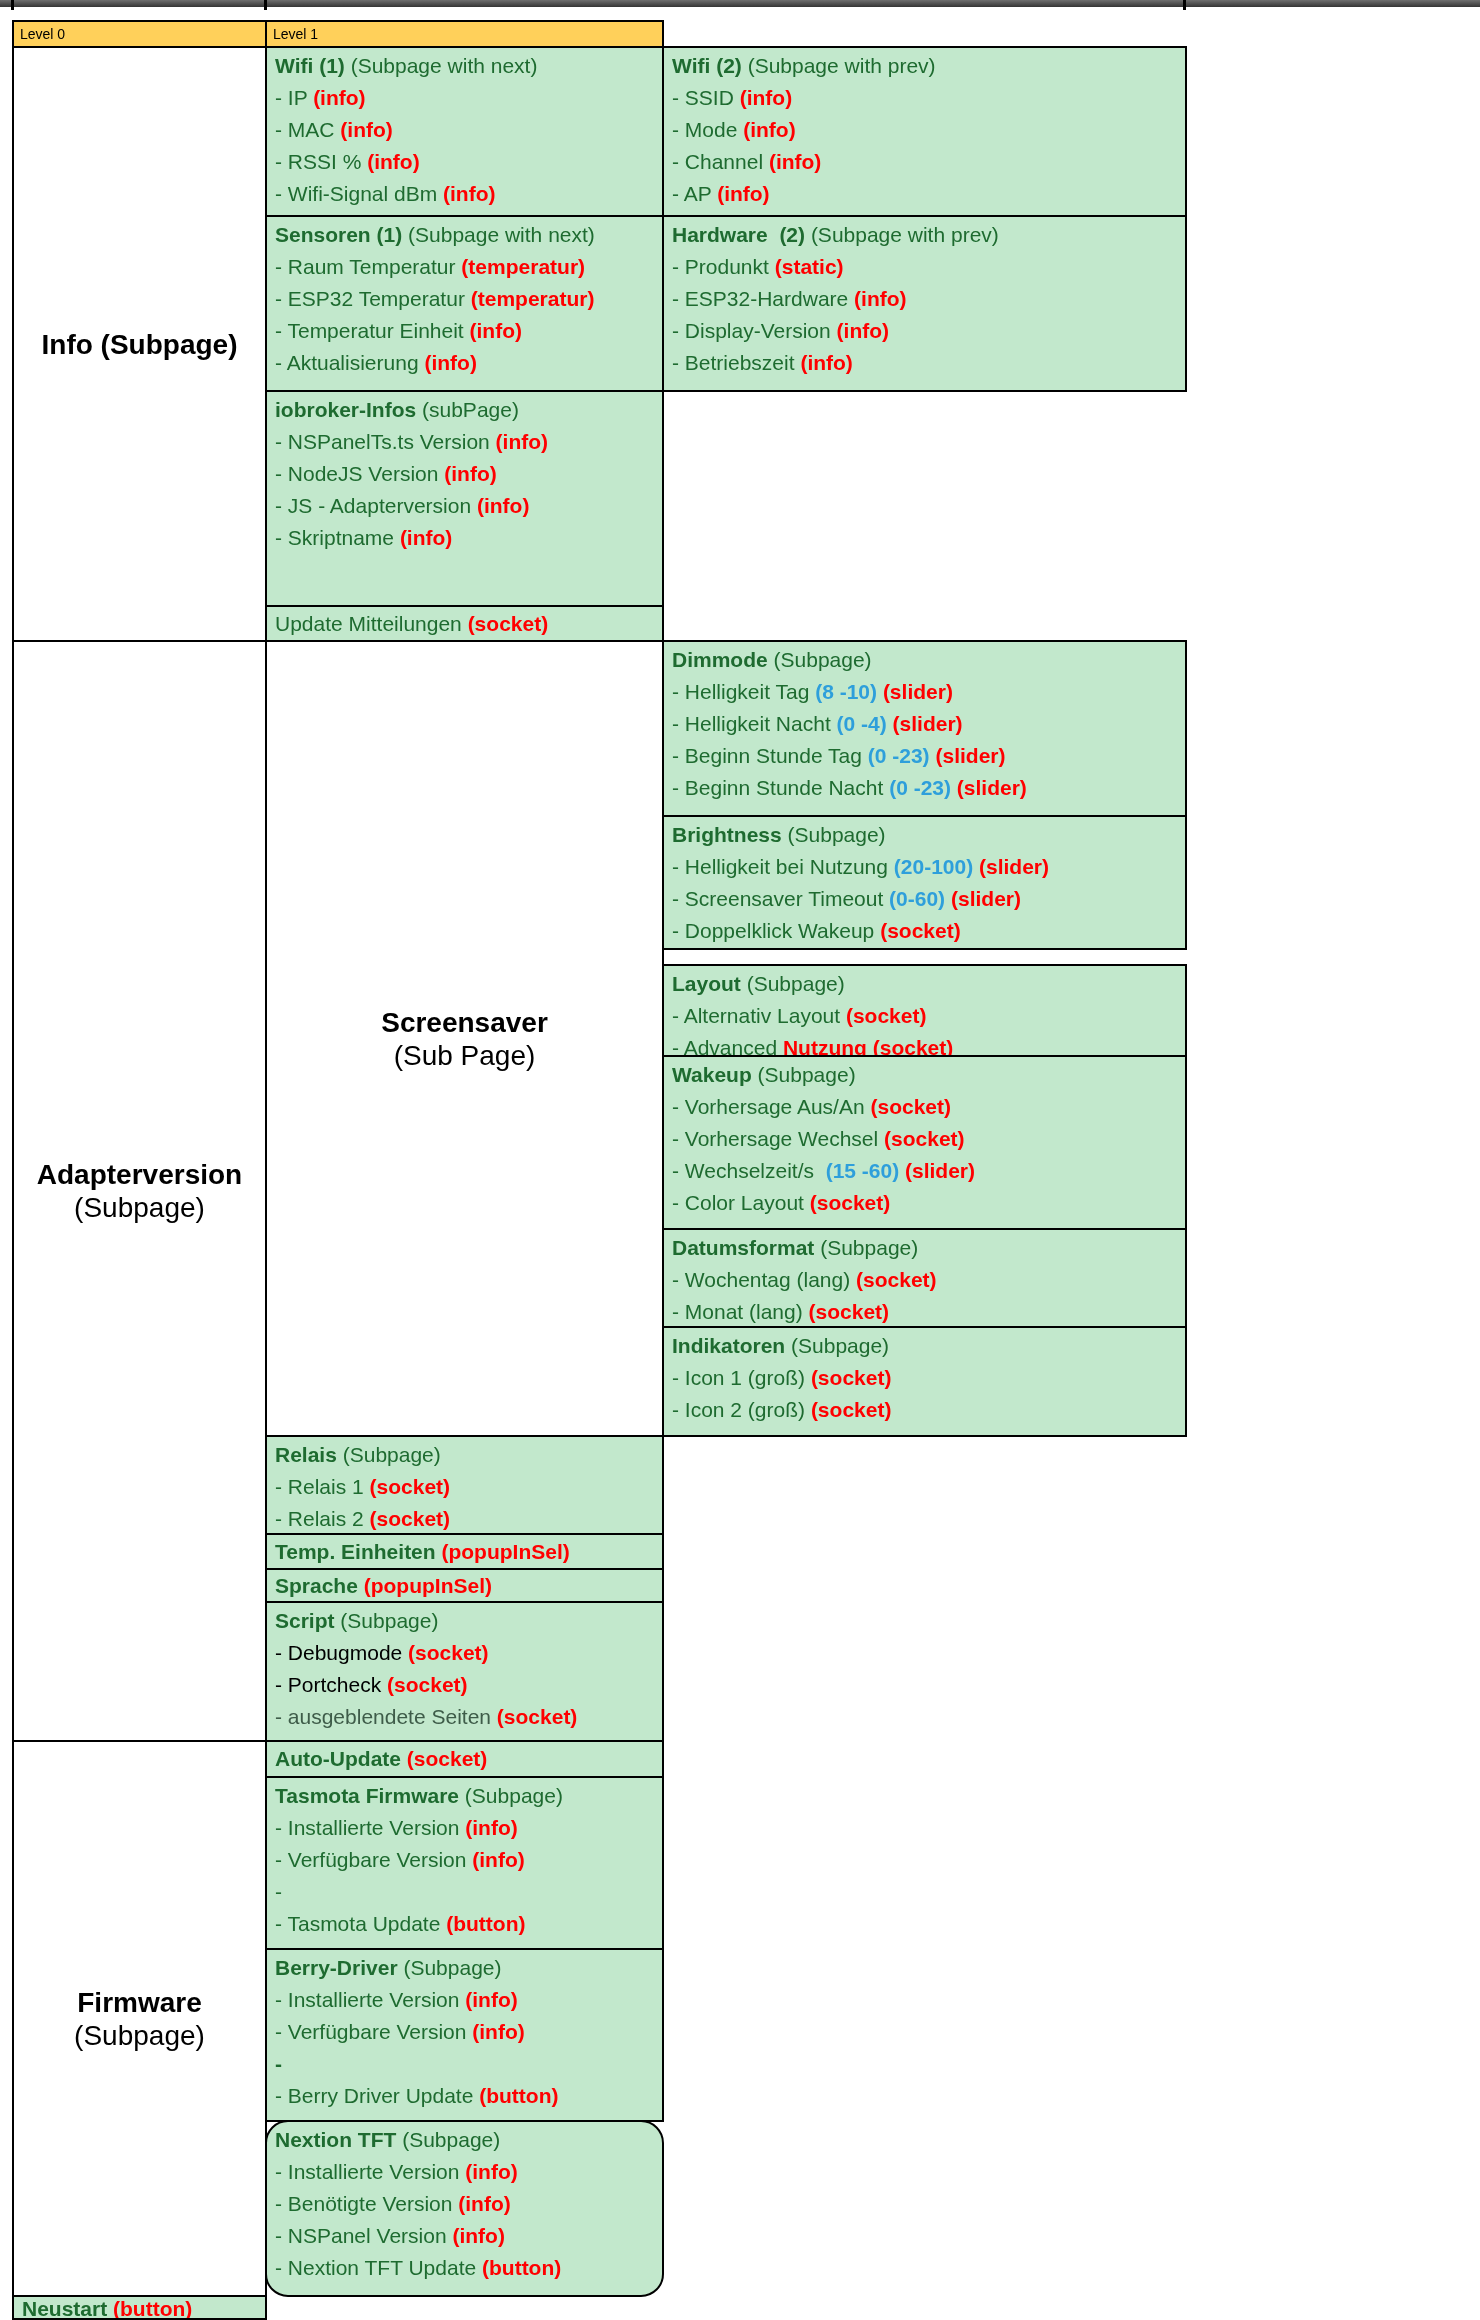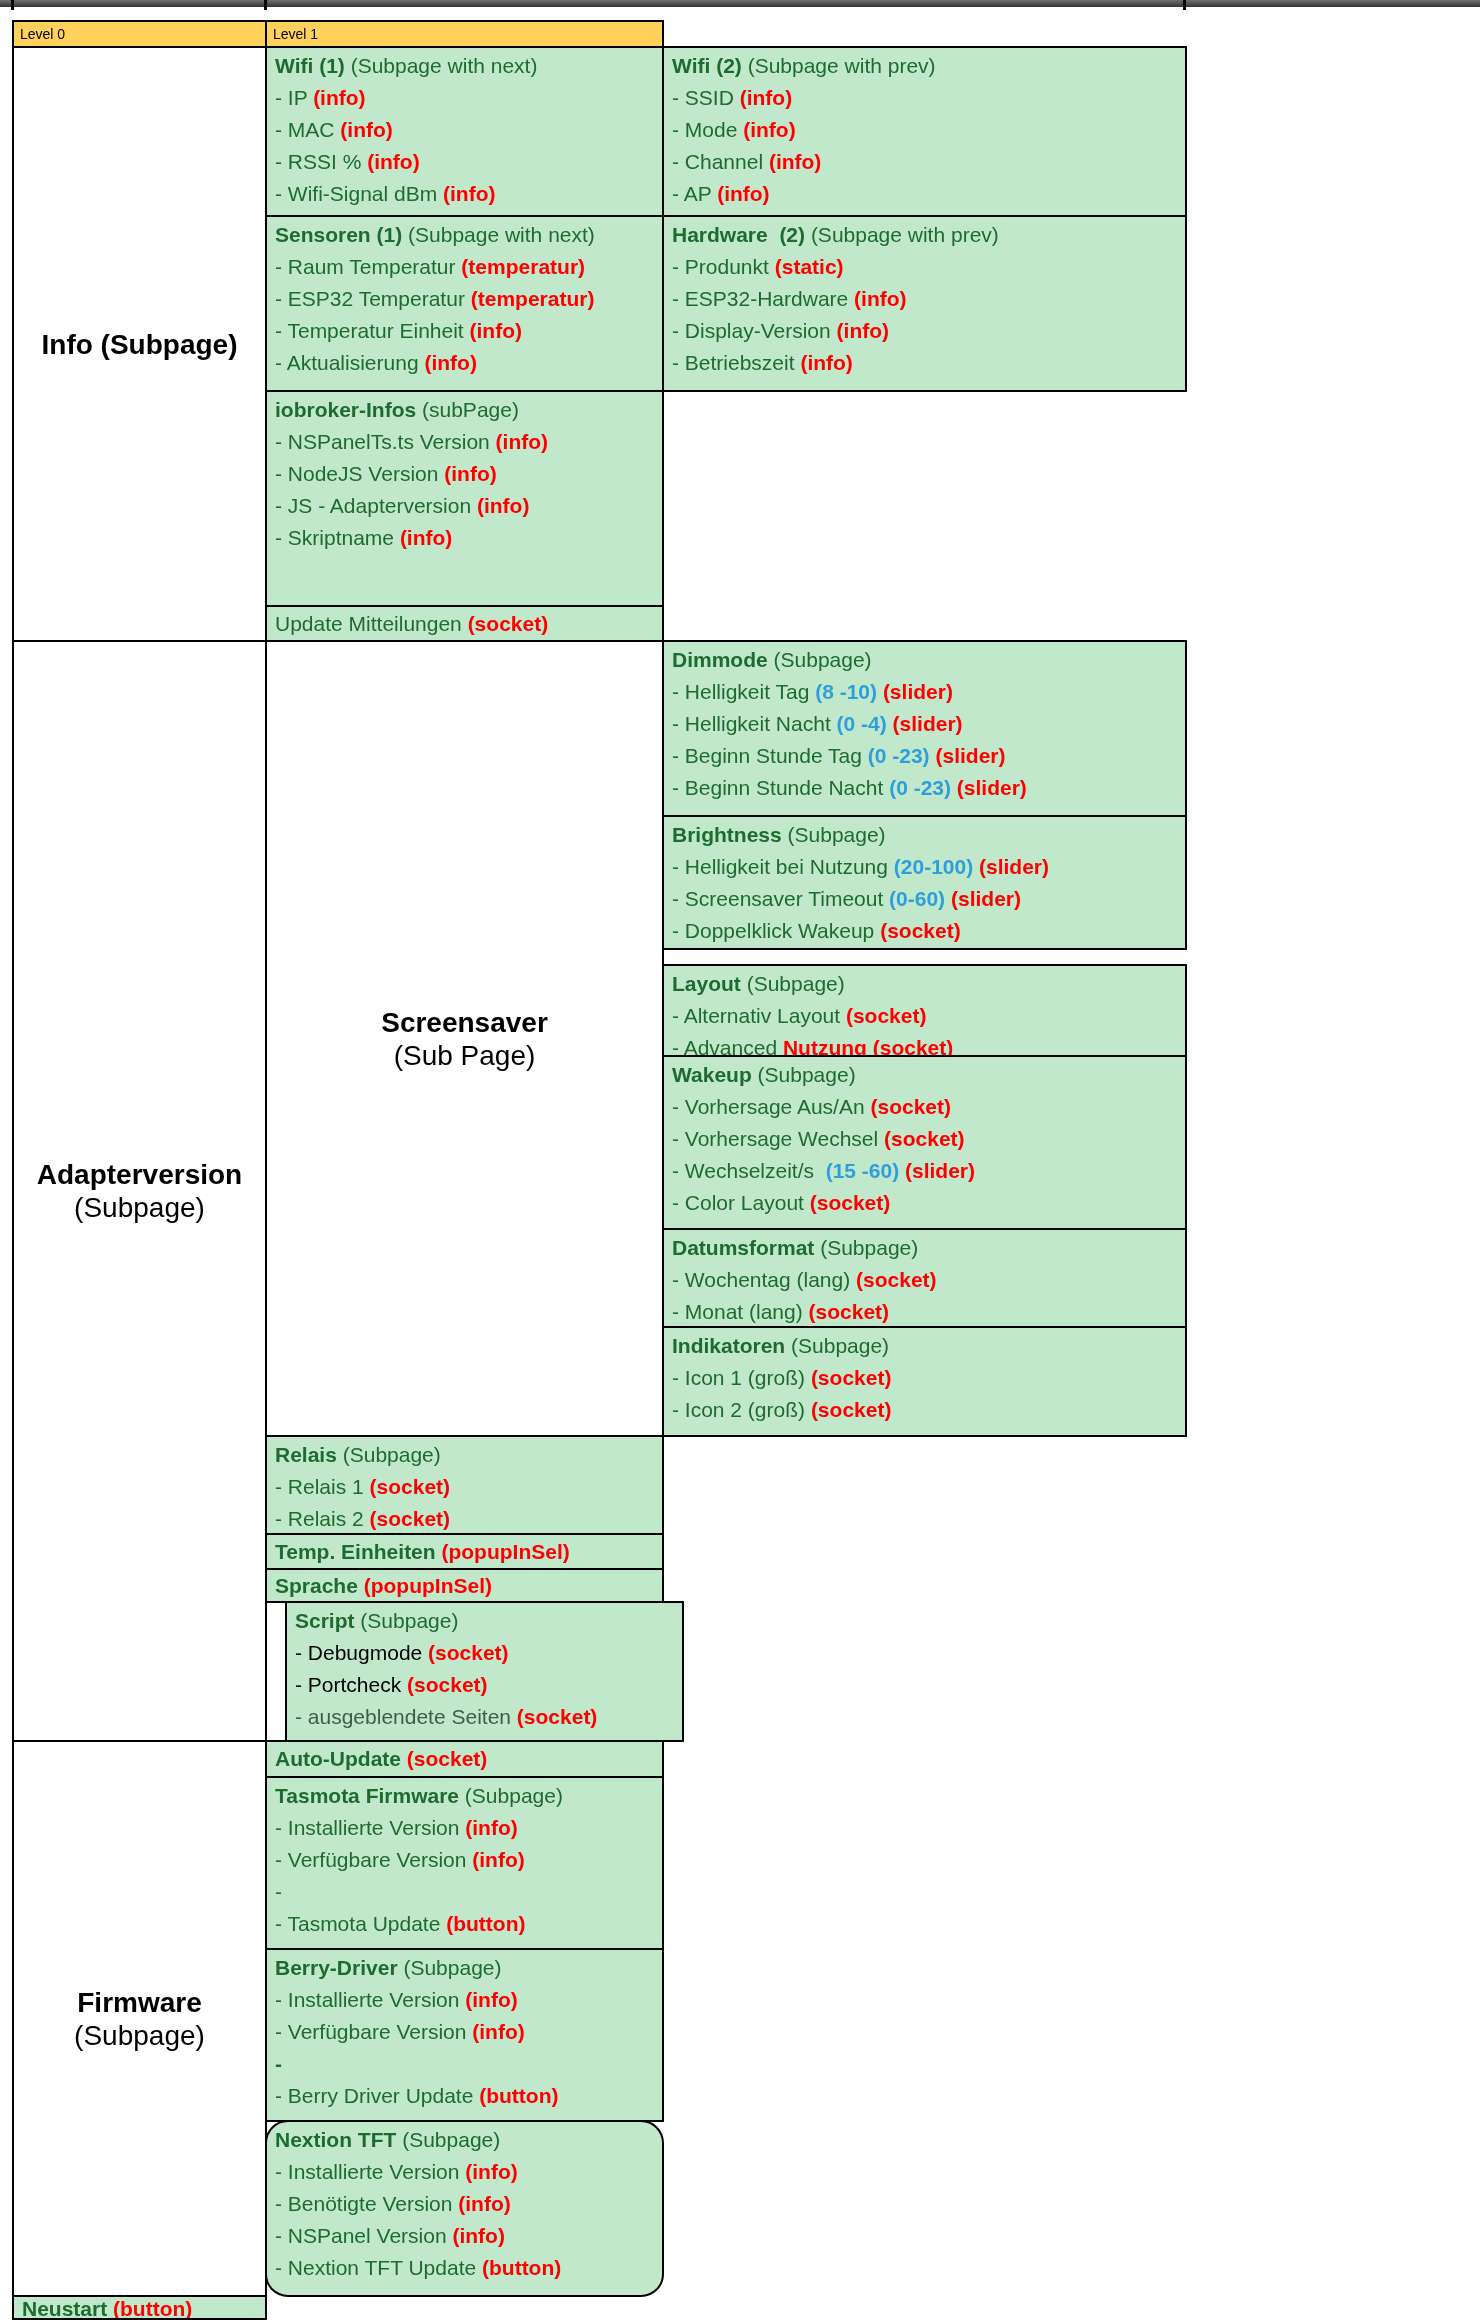--- a/index.html
+++ b/index.html
@@ -156,21 +156,21 @@
         <div class="line"><span class="sg-t">Relais</span><span class="sg-n"> (Subpage)</span></div>
         <div class="line"><span class="sg-l">- Relais 1 </span><span class="sg-r">(socket)</span></div>
         <div class="line"><span class="sg-l">- Relais 2 </span><span class="sg-r">(socket)</span></div>
       </div>
       <div class="cell bg-green" style="left: 265px; top: 1533px; width: 399px; height: 37px; padding: 1px 0px 0px 8px; line-height: 32px;">
         <div class="line"><span class="sg-g">Temp. Einheiten </span><span class="sg-r">(popupInSel)</span></div>
       </div>
       <div class="cell bg-green" style="left: 265px; top: 1568px; width: 399px; height: 35px; padding: 0px 0px 0px 8px; line-height: 32px;">
         <div class="line"><span class="sg-g">Sprache </span><span class="sg-r">(popupInSel)</span></div>
       </div>
-      <div class="cell bg-green" style="left: 265px; top: 1601px; width: 399px; height: 141px; padding: 2px 0px 0px 8px; line-height: 32px; margin-left: 20px;">
+      <div class="cell bg-green" style="left: 265px; top: 1601px; width: 399px; height: 141px; padding: 2px 0px 0px 8px; line-height: 32px;">
         <div class="line"><span class="sg-t">Script</span><span class="sg-n"> (Subpage)</span></div>
         <div class="line"><span class="sg-k">- Debugmode </span><span class="sg-r">(socket)</span></div>
         <div class="line"><span class="sg-k">- Portcheck </span><span class="sg-r">(socket)</span></div>
         <div class="line"><span class="sg-m">- ausgeblendete Seiten </span><span class="sg-r">(socket)</span></div>
       </div>
       <div class="cell bg-green" style="left: 265px; top: 1740px; width: 399px; height: 38px; padding: 1px 0px 0px 8px; line-height: 32px;">
         <div class="line"><span class="sg-g">Auto-Update </span><span class="sg-r">(socket)</span></div>
       </div>
       <div class="cell bg-green" style="left: 265px; top: 1776px; width: 399px; height: 174px; padding: 2px 0px 0px 8px; line-height: 32px;">
         <div class="line"><span class="sg-t">Tasmota Firmware</span><span class="sg-n"> (Subpage)</span></div>

